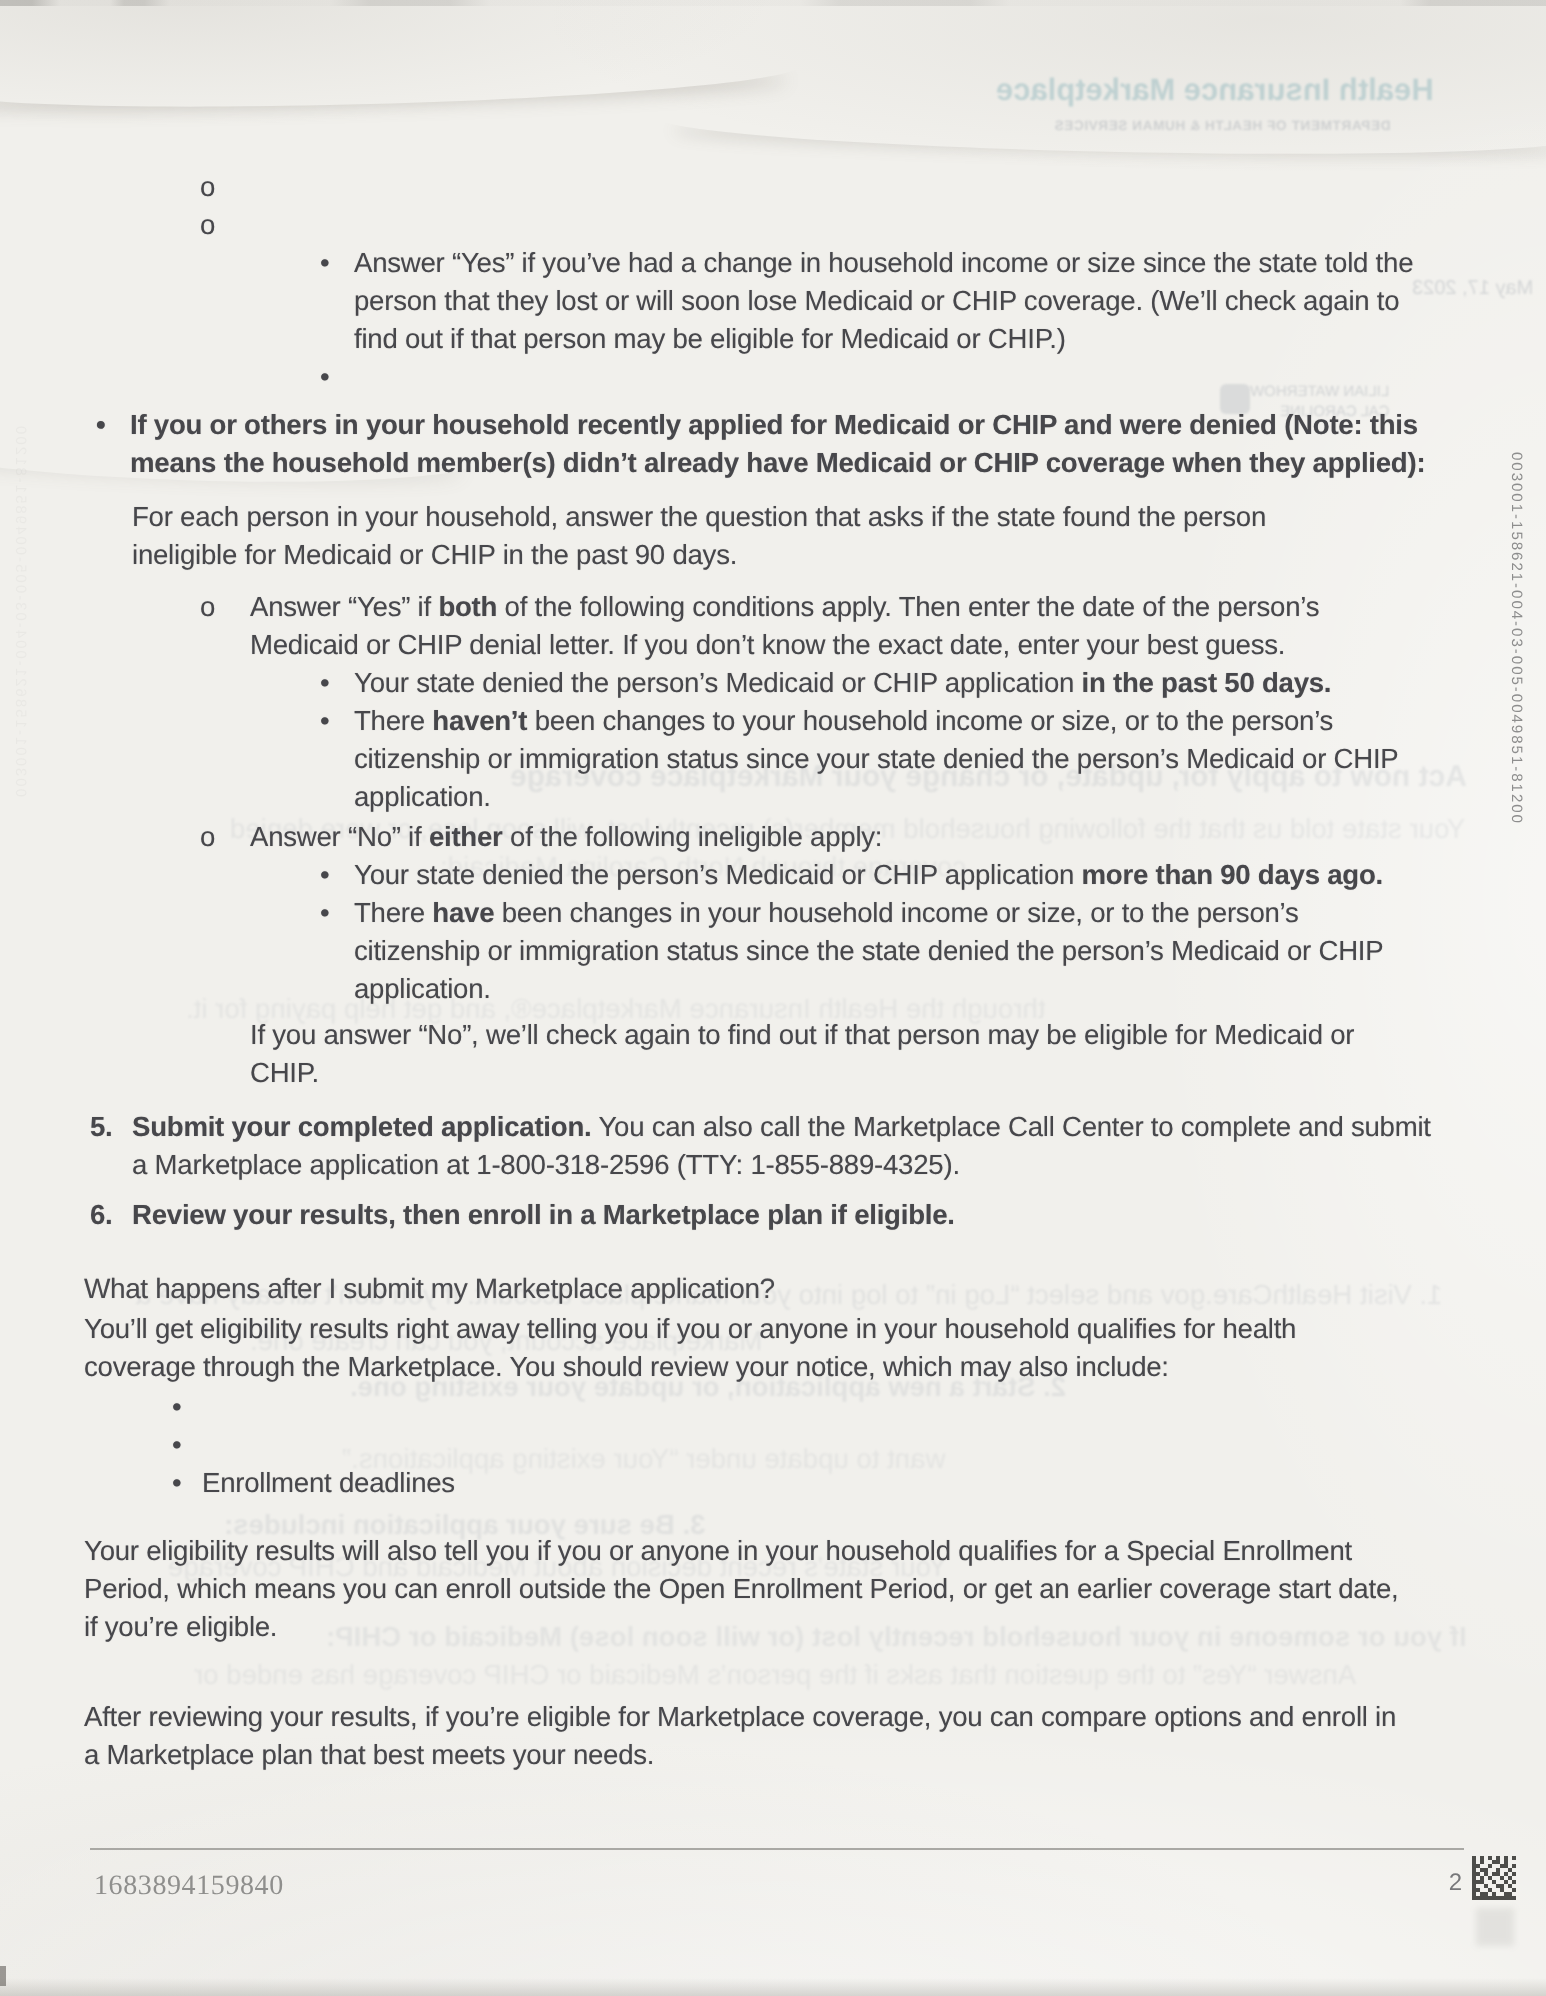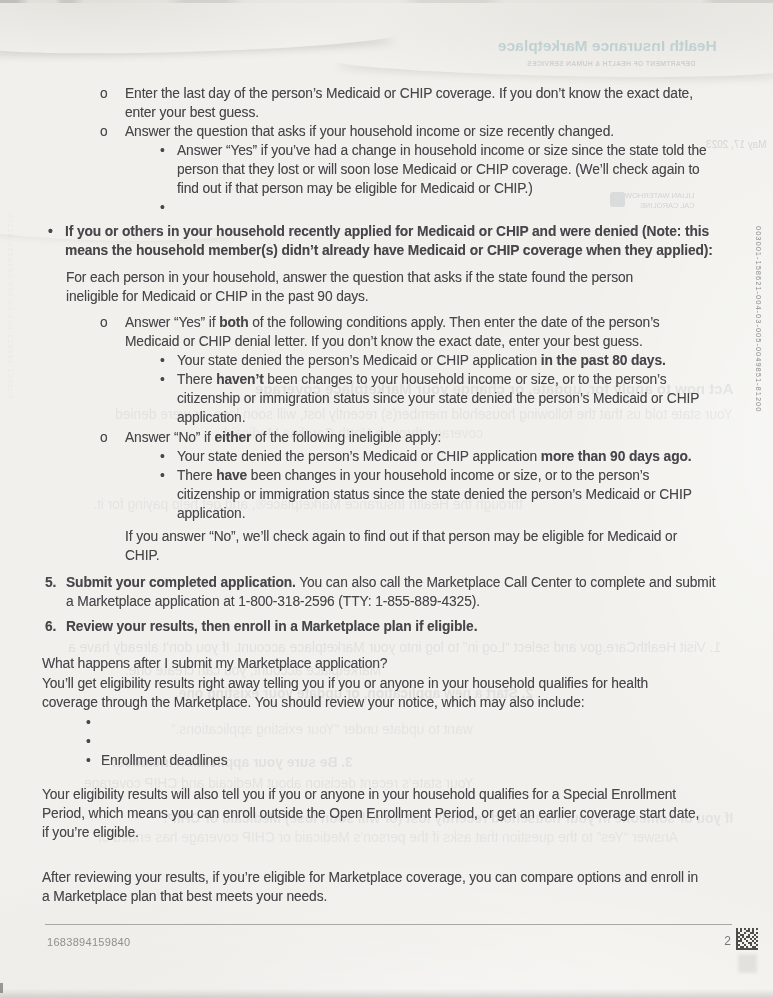--- a/index.html
+++ b/index.html
@@ -31,22 +31,22 @@
   .content{position:absolute;left:42px;top:84px;right:34px;
     font-size:13.8px;line-height:19px;letter-spacing:-0.12px;
     text-shadow:0 0 .5px rgba(70,70,75,.35);}
   .row{display:flex;align-items:flex-start;}
   .m{flex:0 0 auto;}
   .t{white-space:pre-line;}
   .b{font-weight:bold;}
   .h1{font-size:14px;font-weight:normal;color:#4a4a4e;letter-spacing:-0.2px;line-height:22px;}
 
   .hr{position:absolute;left:45px;right:41px;top:924px;height:1px;background:#a9a8a4;}
-  .doc-code{position:absolute;left:47px;top:936px;font-size:11px;color:#8f8f8d;letter-spacing:.3px;
-    font-family:Liberation Sans, sans-serif;}
+  .doc-code{position:absolute;left:47px;top:936px;font-size:14px;color:#8f8f8d;letter-spacing:.3px;
+    font-family:Liberation Serif, serif;}
   .page-num{position:absolute;right:42px;top:934px;font-size:12px;color:#77777a;}
   .barcode{position:absolute;left:736px;top:928px;}
   .barcode-ghost{position:absolute;left:738px;top:954px;width:19px;height:19px;background:#9a9a96;
     opacity:.18;filter:blur(1.5px);}
   .vcode{position:absolute;right:10px;top:226px;writing-mode:vertical-rl;text-orientation:sideways;
     font-size:7.5px;color:#8d8d8d;letter-spacing:1px;white-space:nowrap;}
   .vcode-ghost{position:absolute;left:6px;top:212px;writing-mode:vertical-rl;text-orientation:sideways;
     font-size:7.5px;color:#8d8d8d;letter-spacing:1px;white-space:nowrap;opacity:.07;transform:scaleY(-1);}
 
   
@@ -101,27 +101,24 @@
   <div class="bt bt-s3">3.  Be sure your application includes:</div>
   <div class="bt bt-s3b">Your state’s recent decision about Medicaid and CHIP coverage</div>
   <div class="bt bt-l4">If you or someone in your household recently lost (or will soon lose) Medicaid or CHIP:</div>
   <div class="bt bt-l5">Answer “Yes” to the question that asks if the person’s Medicaid or CHIP coverage has ended or</div>
   <div class="vcode-ghost">003001-158621-004-03-005-0049851-81200</div>
 
   <div class="content">
 
     <div class="row" style="margin-left:58px">
       <span class="m" style="width:25px">o</span>
-      <span class="t">Enter the last day of the person’s Medicaid or CHIP coverage. If you don’t know the exact date,
-enter your best guess.</span>
     </div>
 
     <div class="row" style="margin-left:58px">
       <span class="m" style="width:25px">o</span>
-      <span class="t">Answer the question that asks if your household income or size recently changed.</span>
     </div>
 
     <div class="row" style="margin-left:118px">
       <span class="m" style="width:17px">•</span>
       <span class="t">Answer “Yes” if you’ve had a change in household income or size since the state told the
 person that they lost or will soon lose Medicaid or CHIP coverage. (We’ll check again to
 find out if that person may be eligible for Medicaid or CHIP.)</span>
     </div>
 
     <div class="row" style="margin-left:118px">
@@ -138,21 +135,21 @@
 ineligible for Medicaid or CHIP in the past 90 days.</div>
 
     <div class="row" style="margin-left:58px;margin-top:7px">
       <span class="m" style="width:25px">o</span>
       <span class="t"><span>Answer “Yes” if </span><span class="b">both</span><span> of the following conditions apply. Then enter the date of the person’s
 Medicaid or CHIP denial letter. If you don’t know the exact date, enter your best guess.</span></span>
     </div>
 
     <div class="row" style="margin-left:118px">
       <span class="m" style="width:17px">•</span>
-      <span class="t"><span>Your state denied the person’s Medicaid or CHIP application </span><span class="b">in the past 80 days.</span></span>
+      <span class="t"><span>Your state denied the person’s Medicaid or CHIP application </span><span class="b">in the past 50 days.</span></span>
     </div>
 
     <div class="row" style="margin-left:118px">
       <span class="m" style="width:17px">•</span>
       <span class="t"><span>There </span><span class="b">haven’t</span><span> been changes to your household income or size, or to the person’s
 citizenship or immigration status since your state denied the person’s Medicaid or CHIP
 application.</span></span>
     </div>
 
     <div class="row" style="margin-left:58px;margin-top:1px">

